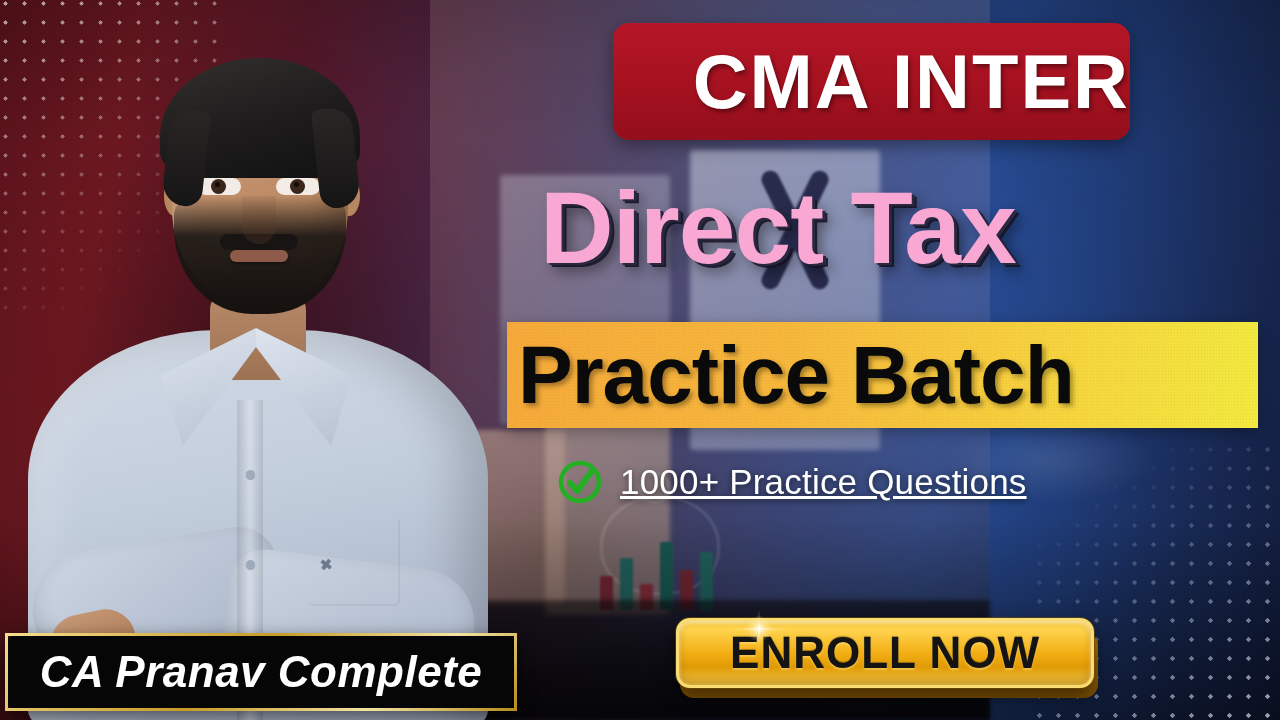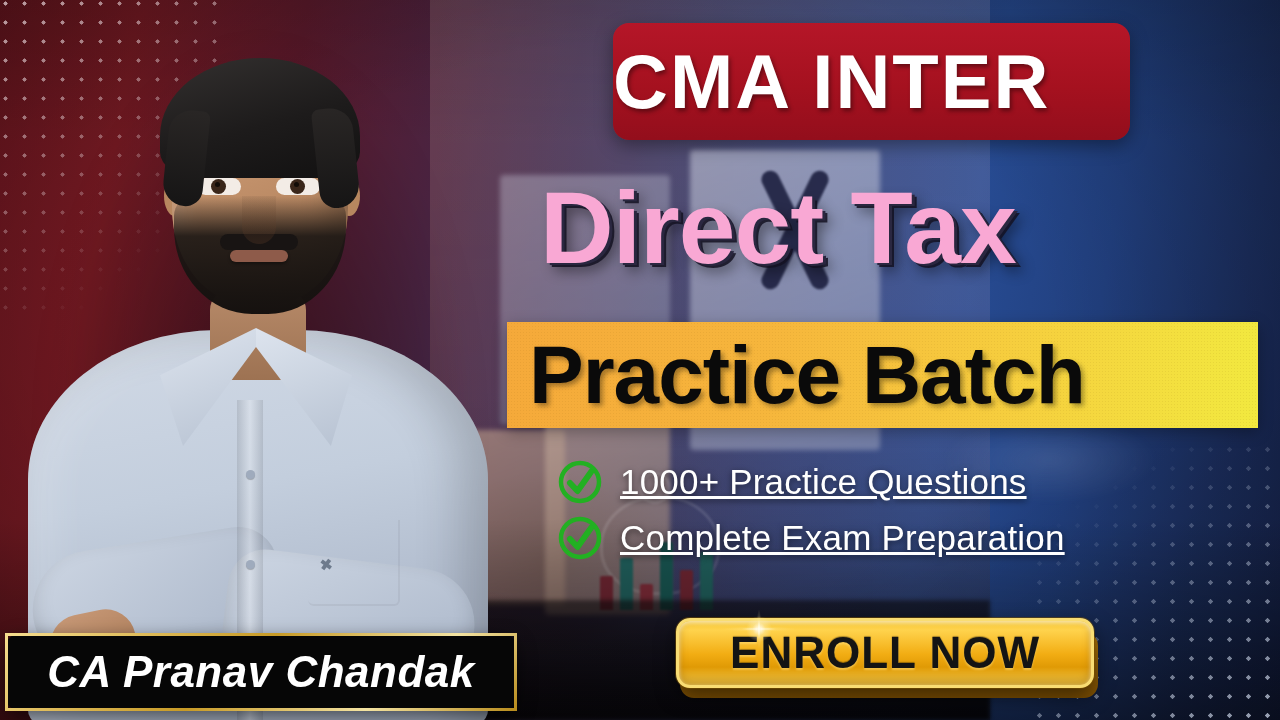--- a/index.html
+++ b/index.html
@@ -206,21 +206,21 @@
              border-radius:8px; background:#8e5b4a; box-shadow:0 2px 3px rgba(0,0,0,.35); }
   .pr-mus{ position:absolute; left:200px; top:234px; width:78px; height:16px;
            background:#181413; border-radius:10px; }
 
   
   .cma-pill{
     position:absolute; left:613px; top:23px; width:517px; height:117px;
     background:linear-gradient(180deg,#b51628 0%,#a5111f 55%,#930e1c 100%);
     border-radius:16px;
     box-shadow:0 6px 18px rgba(0,0,0,.38);
-    display:flex; align-items:center; justify-content:flex-start;
+    display:flex; align-items:center; justify-content:flex-end;
   }
   .cma-pill .txt{
     color:#ffffff; font-size:76px; font-weight:bold; letter-spacing:2px;
     text-shadow:2px 3px 4px rgba(0,0,0,.40);
     white-space:nowrap;
   }
 
   
   .headline{
     position:absolute; left:540px; top:168px; width:720px; height:120px;
@@ -240,21 +240,21 @@
     display:flex; align-items:center;
     box-shadow:0 4px 14px rgba(0,0,0,.30);
   }
   .band::after{
     content:""; position:absolute; inset:0; pointer-events:none;
     background-image:radial-gradient(circle, rgba(120,80,0,.16) .6px, transparent .8px);
     background-size:3px 3px; opacity:.55;
   }
   .band .txt{
     position:relative; z-index:2;
-    padding-left:22px;
+    padding-left:11px;
     color:#0a0a0a; font-size:82px; font-weight:bold; letter-spacing:-1px;
     white-space:nowrap; line-height:1;
     text-shadow:3px 3px 5px rgba(0,0,0,.35);
   }
 
   
   .features{ position:absolute; left:556px; top:458px; display:flex; flex-direction:column; gap:8px; }
   .feat{ display:flex; align-items:center; gap:16px; }
   .feat-icon{ width:48px; height:48px; flex:none; }
   .feat-label{
@@ -397,38 +397,29 @@
   <div class="features">
     <div class="feat">
       <span class="feat-icon">
         <svg viewBox="0 0 48 48" width="48" height="48" aria-hidden="true">
           <circle cx="24" cy="24" r="19" fill="none" stroke="#22b022" stroke-width="4.5"></circle>
           <path d="M14 25 L21.5 33 L35 14" fill="none" stroke="#22b022" stroke-width="6" stroke-linecap="round" stroke-linejoin="round"></path>
         </svg>
       </span>
       <span class="feat-label">1000+ Practice Questions</span>
     </div>
-    <div class="feat">
-      <span class="feat-icon">
-        <svg viewBox="0 0 48 48" width="48" height="48" aria-hidden="true">
-          <circle cx="24" cy="24" r="19" fill="none" stroke="#22b022" stroke-width="4.5"></circle>
-          <path d="M14 25 L21.5 33 L35 14" fill="none" stroke="#22b022" stroke-width="6" stroke-linecap="round" stroke-linejoin="round"></path>
-        </svg>
-      </span>
-      <span class="feat-label">Complete Exam Preparation</span>
-    </div>
   </div>
 
   <div class="enroll-wrap">
     <div class="enroll-base"></div>
     <div class="enroll-btn">
       <span class="txt">ENROLL NOW</span>
     </div>
     <span class="sparkle">
         <i></i>
       </span>
   </div>
 
   <div class="name-badge">
-    <span class="txt">CA Pranav Chandak</span>
+    <span class="txt">CA Pranav Complete</span>
   </div>
 
 </div>
 
 </body></html>

